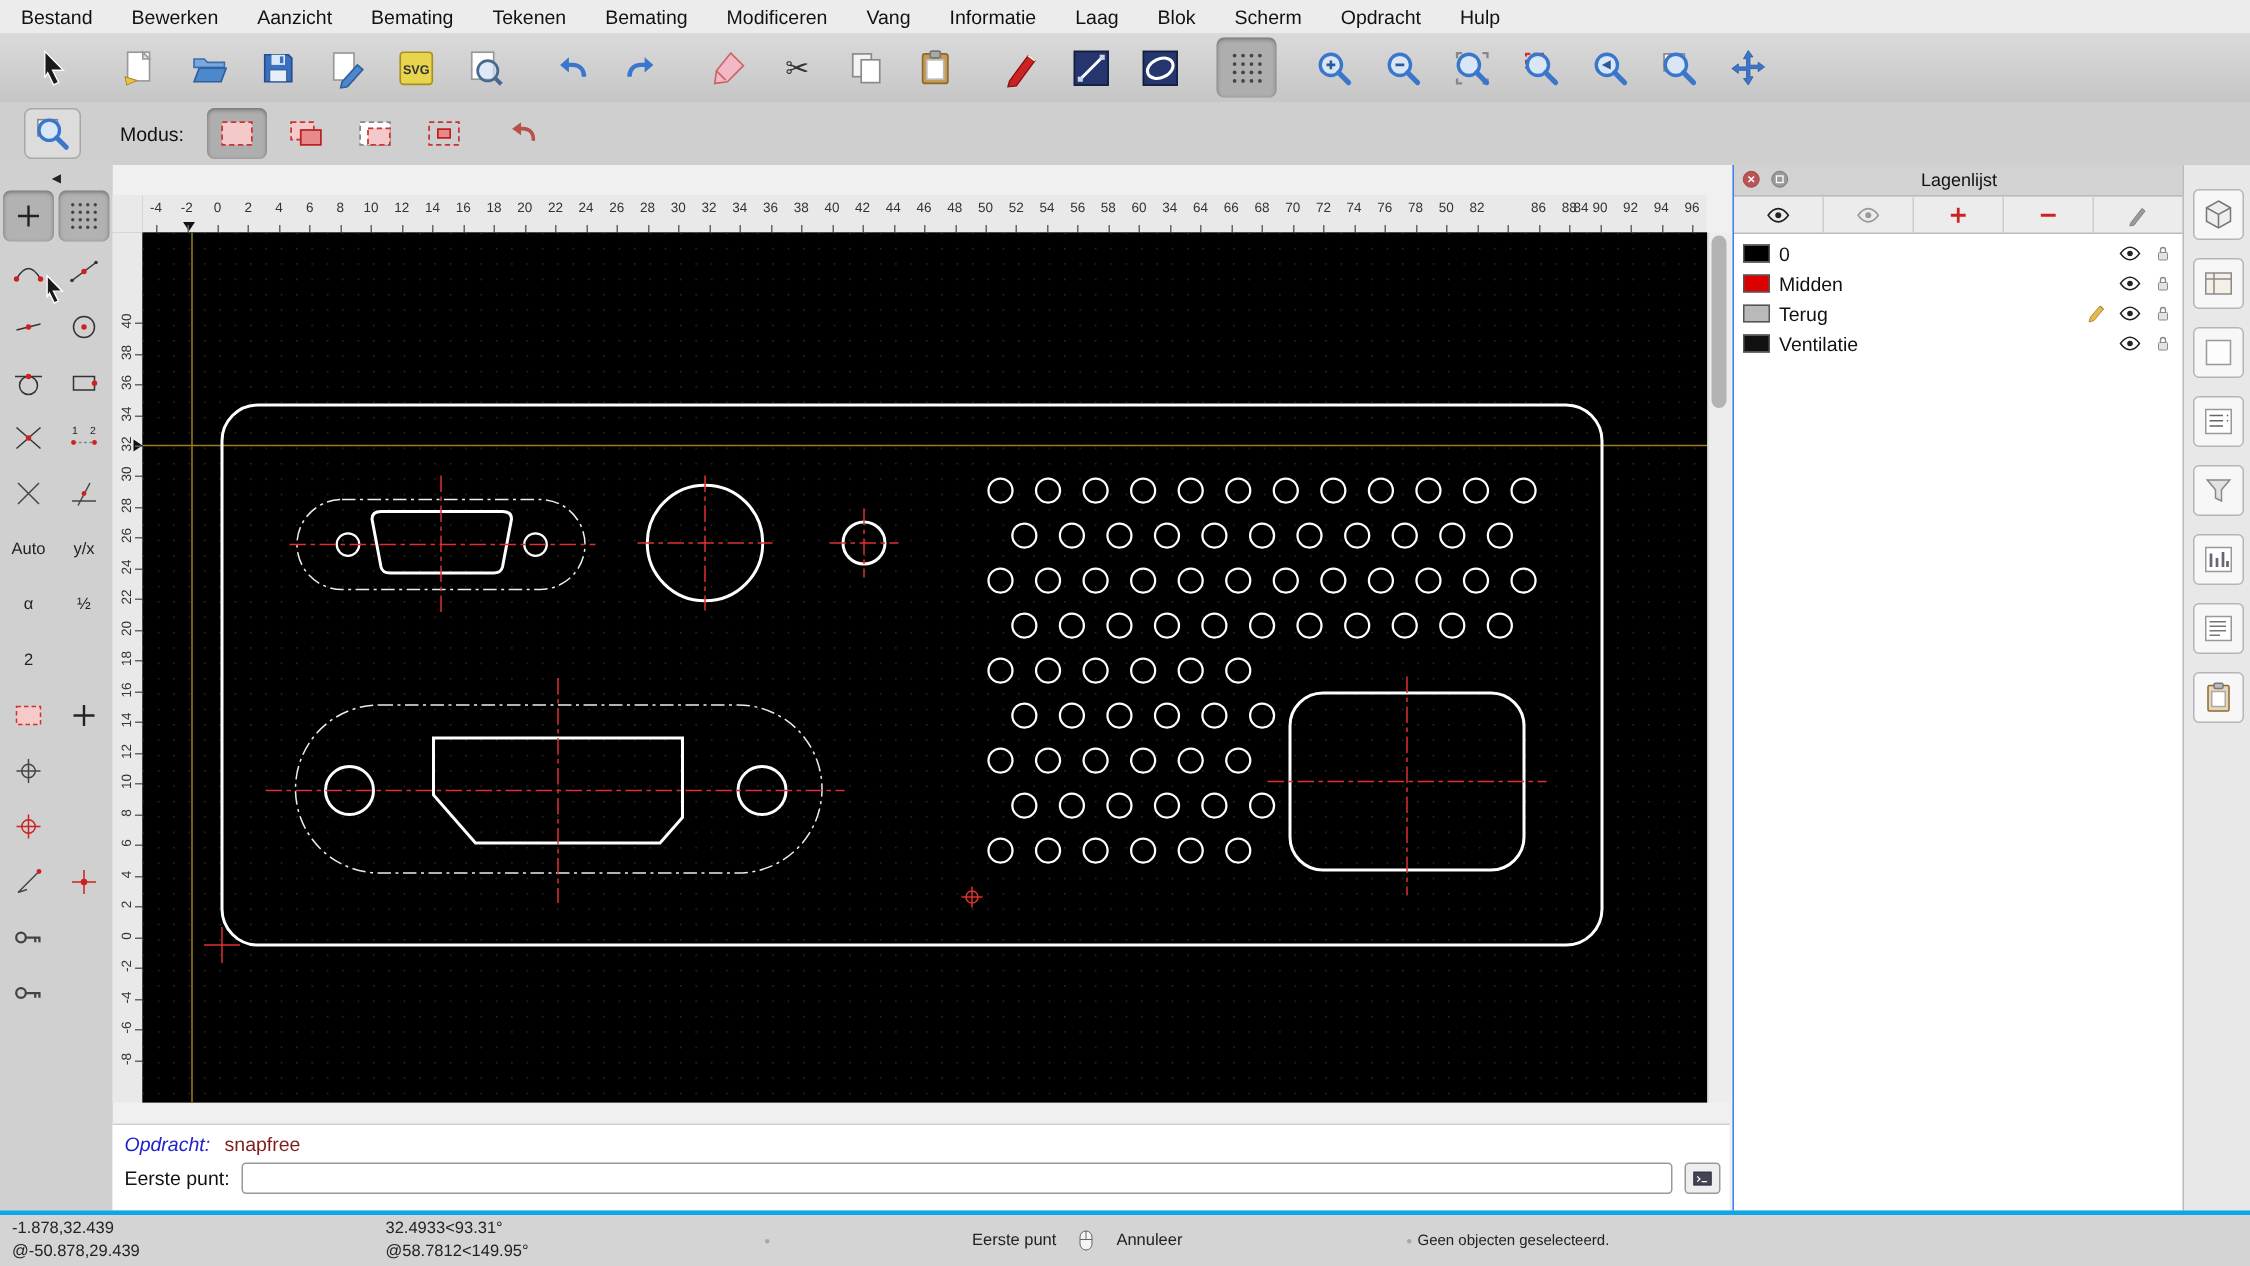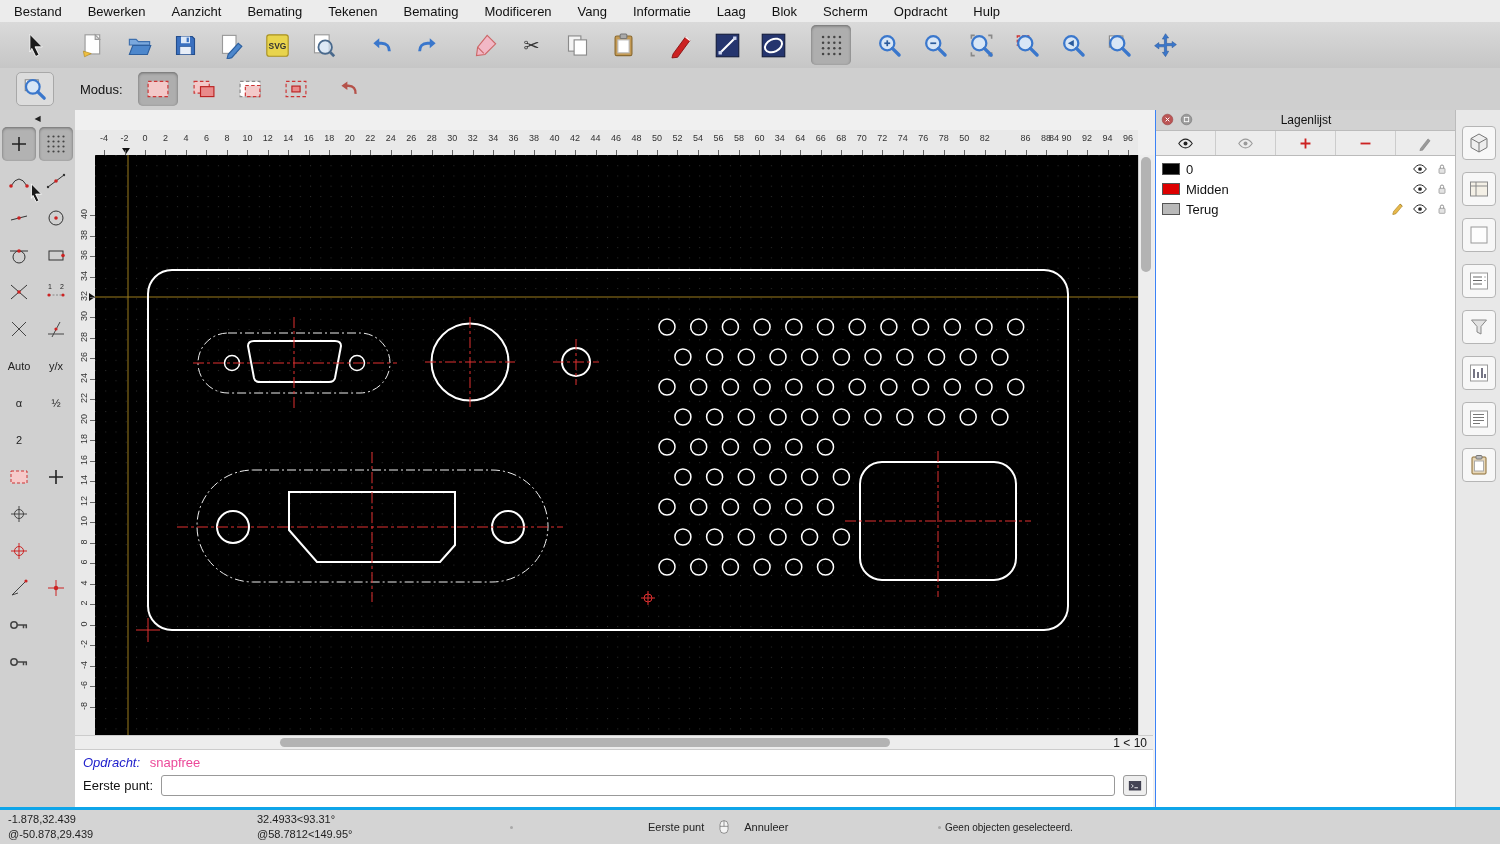--- a/index.html
+++ b/index.html
@@ -78,21 +78,21 @@
            border-left:1px solid #ccc}
   .vthumb{position:absolute;left:2px;top:2px;width:10px;height:115px;background:#b3b3b3;border-radius:5px}
   .hscroll-row{position:absolute;left:0;top:625px;width:1078px;height:14px;background:#ededed;
                border-top:1px solid #ccc}
   .hthumb{position:absolute;left:205px;top:2px;width:610px;height:9px;background:#b3b3b3;border-radius:5px}
   .page-indicator{position:absolute;right:6px;top:0;font-size:12px;color:#111;line-height:14px}
   .cmd-area{position:absolute;left:0;top:639px;width:1078px;bottom:0;background:#fff;
             border-top:1px solid #ccc;font-size:13px}
   .cmd-history{padding:5px 8px 2px 8px}
   .cmd-history .lbl{font-style:italic;color:#2020cc}
-  .cmd-history .val{color:#ec4899;margin-left:6px}
+  .cmd-history .val{color:#7f1d1d;margin-left:6px}
   .cmd-row{display:flex;align-items:center;padding:3px 6px 16px 8px;gap:8px}
   .cmd-row input{flex:1;height:19px;border:1px solid #999;border-radius:3px;
                  font:13px "Liberation Sans",sans-serif;padding:0 4px;outline:none}
   .cmd-kbd-btn{width:24px;height:21px;border:1px solid #999;background:#eee;border-radius:3px;
                display:flex;align-items:center;justify-content:center;padding:1px}
   .cmd-kbd-btn .ic{width:16px;height:14px}
   
   .right-panel{position:absolute;left:1155px;top:110px;width:300px;bottom:34px;background:#e4e4e4;
                border-left:1px solid #3b82f6;display:flex;flex-direction:column}
   .rp-header{height:20px;background:#d2d2d2;display:flex;align-items:center;justify-content:center;
@@ -928,24 +928,20 @@
         <circle cx="553" cy="443" r="4"></circle>
         <line x1="546" y1="443" x2="560" y2="443"></line>
           <line x1="553" y1="436" x2="553" y2="450"></line>
       </g>
     </svg>
   </div>
 
   <div class="vscroll">
     <div class="vthumb"></div>
   </div>
-  <div class="hscroll-row">
-    <div class="hthumb"></div>
-    <div class="page-indicator">1 &lt; 10</div>
-  </div>
 
   <div class="cmd-area">
     <div class="cmd-history">
       <span class="lbl">Opdracht:</span>
       <span class="val">snapfree</span>
     </div>
     <div class="cmd-row">
       <span>Eerste punt:</span>
       <input type="text" value="" style="">
       <button class="cmd-kbd-btn">
@@ -1050,20 +1046,32 @@
           </svg></span>
         <span class="lic"><svg viewBox="0 0 24 24" aria-hidden="true">
             <path d="M2.5 12C5.5 7.8 8.7 5.8 12 5.8s6.5 2 9.5 6.2c-3 4.2-6.2 6.2-9.5 6.2s-6.5-2-9.5-6.2z" fill="none" stroke="#222" stroke-width="1.5"></path>
             <circle cx="12" cy="12" r="2.8" fill="#222"></circle>
           </svg></span>
         <span class="lic"><svg viewBox="0 0 24 24" aria-hidden="true">
             <rect x="7.5" y="11" width="9" height="7.5" rx="1" fill="#e3e3e3" stroke="#8a8a8a"></rect>
             <path d="M9.5 11V8.5a2.5 2.5 0 015 0V11" fill="none" stroke="#8a8a8a" stroke-width="1.4"></path>
           </svg></span>
       </div>
+      <div class="layer-row">
+        <span class="swatch" style="background:#111111"></span>
+        <span class="layer-name">Ventilatie</span>
+        <span class="lic"><svg viewBox="0 0 24 24" aria-hidden="true">
+            <path d="M2.5 12C5.5 7.8 8.7 5.8 12 5.8s6.5 2 9.5 6.2c-3 4.2-6.2 6.2-9.5 6.2s-6.5-2-9.5-6.2z" fill="none" stroke="#222" stroke-width="1.5"></path>
+            <circle cx="12" cy="12" r="2.8" fill="#222"></circle>
+          </svg></span>
+        <span class="lic"><svg viewBox="0 0 24 24" aria-hidden="true">
+            <rect x="7.5" y="11" width="9" height="7.5" rx="1" fill="#e3e3e3" stroke="#8a8a8a"></rect>
+            <path d="M9.5 11V8.5a2.5 2.5 0 015 0V11" fill="none" stroke="#8a8a8a" stroke-width="1.4"></path>
+          </svg></span>
+      </div>
     </div>
 </div>
 
 <div class="dock">
     <button class="dock-btn">
       <span class="ic">
         <svg viewBox="0 0 24 24" aria-hidden="true">
           <path d="M12 3l8 4.5v9L12 21l-8-4.5v-9z" fill="#eee" stroke="#777"></path>
           <path d="M12 12v9M4 7.5l8 4.5 8-4.5" fill="none" stroke="#777"></path>
         </svg>

